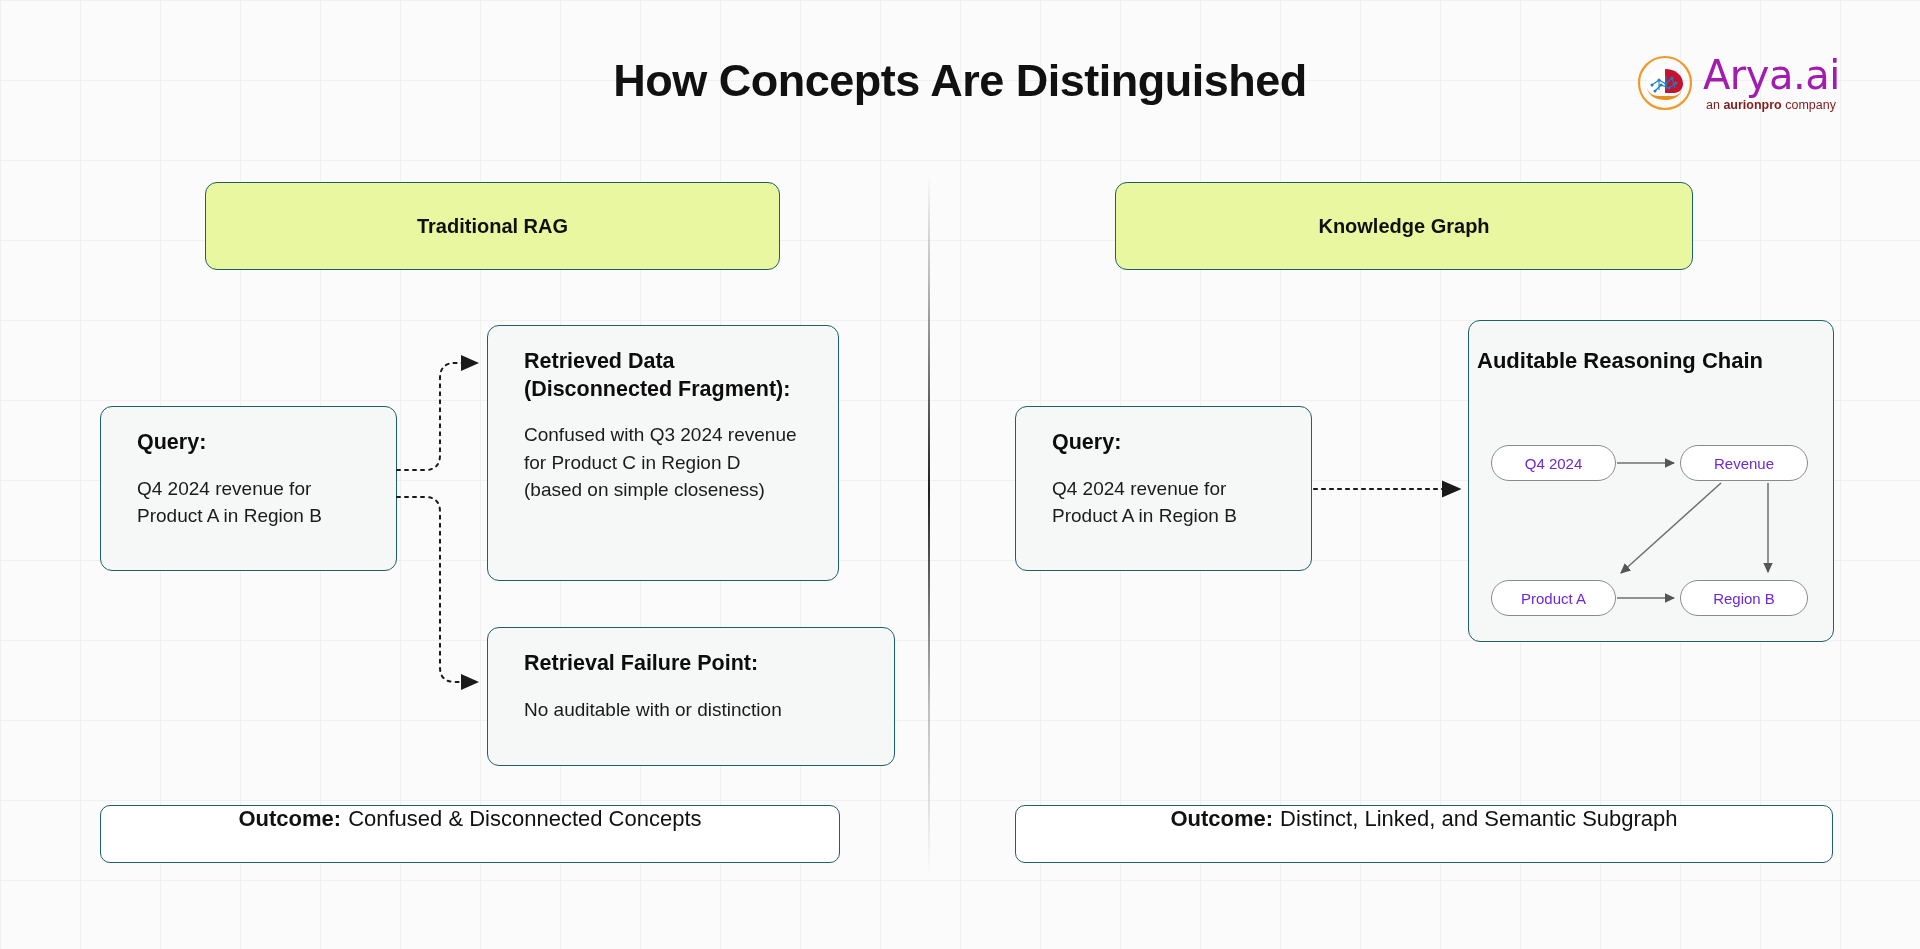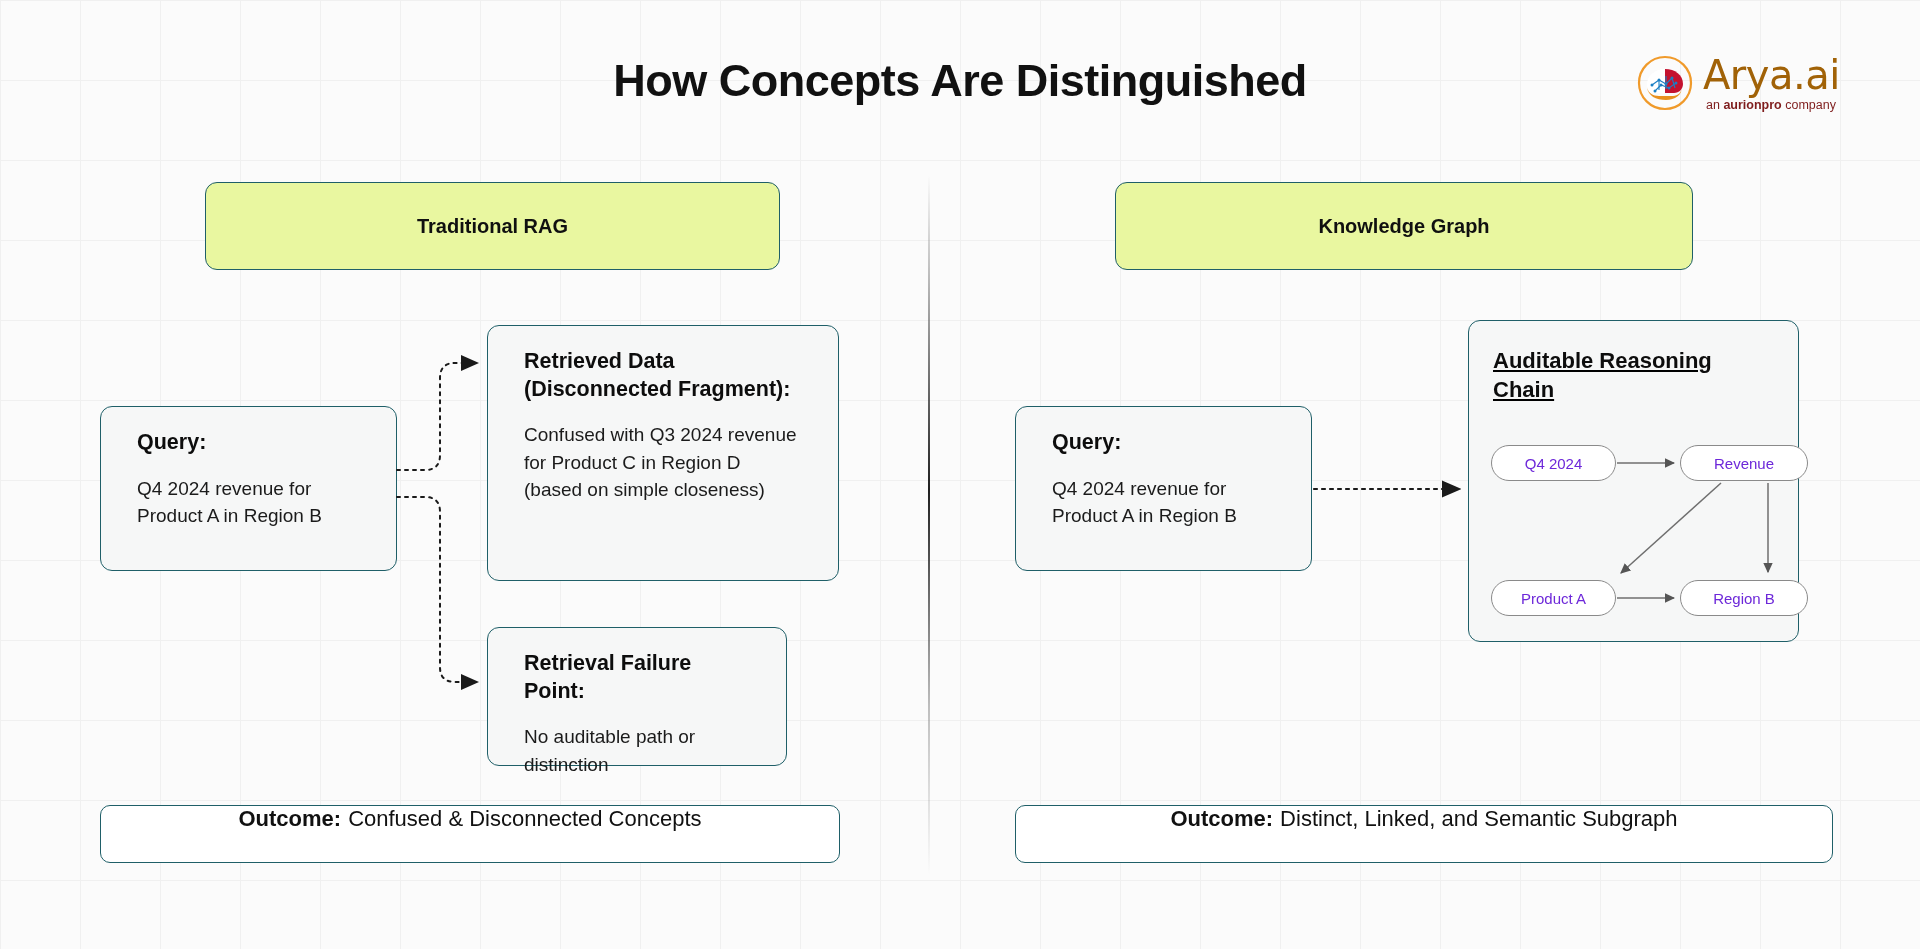--- a/index.html
+++ b/index.html
@@ -45,21 +45,21 @@
     left: 1637px;
     top: 55px;
     display: flex;
     align-items: center;
     gap: 10px;
   }
   .logo-mark { width: 56px; height: 56px; display: block; flex: none; }
   .logo-text-wrap { display: flex; flex-direction: column; line-height: 1; }
   .logo-word {
     font-size: 40px;
-    color: #a16207;
+    color: #a21caf;
     letter-spacing: -0.5px;
     font-family: "DejaVu Sans", sans-serif;
   }
   .logo-tag {
     font-size: 12.5px;
     color: #7f1d1d;
     margin-top: 4px;
     margin-left: 3px;
   }
   .logo-tag b { font-weight: bold; }
@@ -112,23 +112,23 @@
   }
   .card-body {
     font-size: 19px;
     color: #1b1b1b;
     line-height: 1.45;
     margin-top: 18px;
   }
 
   #query-left    { left: 100px;  top: 406px; width: 297px; height: 165px; }
   #retrieved     { left: 487px;  top: 325px; width: 352px; height: 256px; }
-  #failure       { left: 487px;  top: 627px; width: 300px; height: 139px; }
+  #failure       { left: 487px;  top: 627px; width: 408px; height: 139px; }
   #query-right   { left: 1015px; top: 406px; width: 297px; height: 165px; }
-  #reasoning     { left: 1468px; top: 320px; width: 331px; height: 322px; padding: 26px 24px; text-decoration: underline; }
+  #reasoning     { left: 1468px; top: 320px; width: 366px; height: 322px; padding: 26px 8px; }
 
   #reasoning .card-title { font-size: 22px; line-height: 1.3; }
 
   
   .outcome {
     position: absolute;
     height: 58px;
     background: #ffffff;
     border: 1.6px solid #1f5f68;
     border-radius: 10px;
@@ -211,21 +211,21 @@
     <div class="card-body">Q4 2024 revenue for Product A in Region B</div>
   </div>
 
   <div class="card" id="retrieved">
     <div class="card-title">Retrieved Data (Disconnected Fragment):</div>
     <div class="card-body">Confused with Q3 2024 revenue for Product C in Region D (based on simple closeness)</div>
   </div>
 
   <div class="card" id="failure">
     <div class="card-title">Retrieval Failure Point:</div>
-    <div class="card-body">No auditable path or distinction</div>
+    <div class="card-body">No auditable with or distinction</div>
   </div>
 
   <div class="card" id="query-right">
     <div class="card-title">Query:</div>
     <div class="card-body">Q4 2024 revenue for Product A in Region B</div>
   </div>
 
   <div class="card" id="reasoning">
     <div class="card-title">Auditable Reasoning Chain</div>
 

